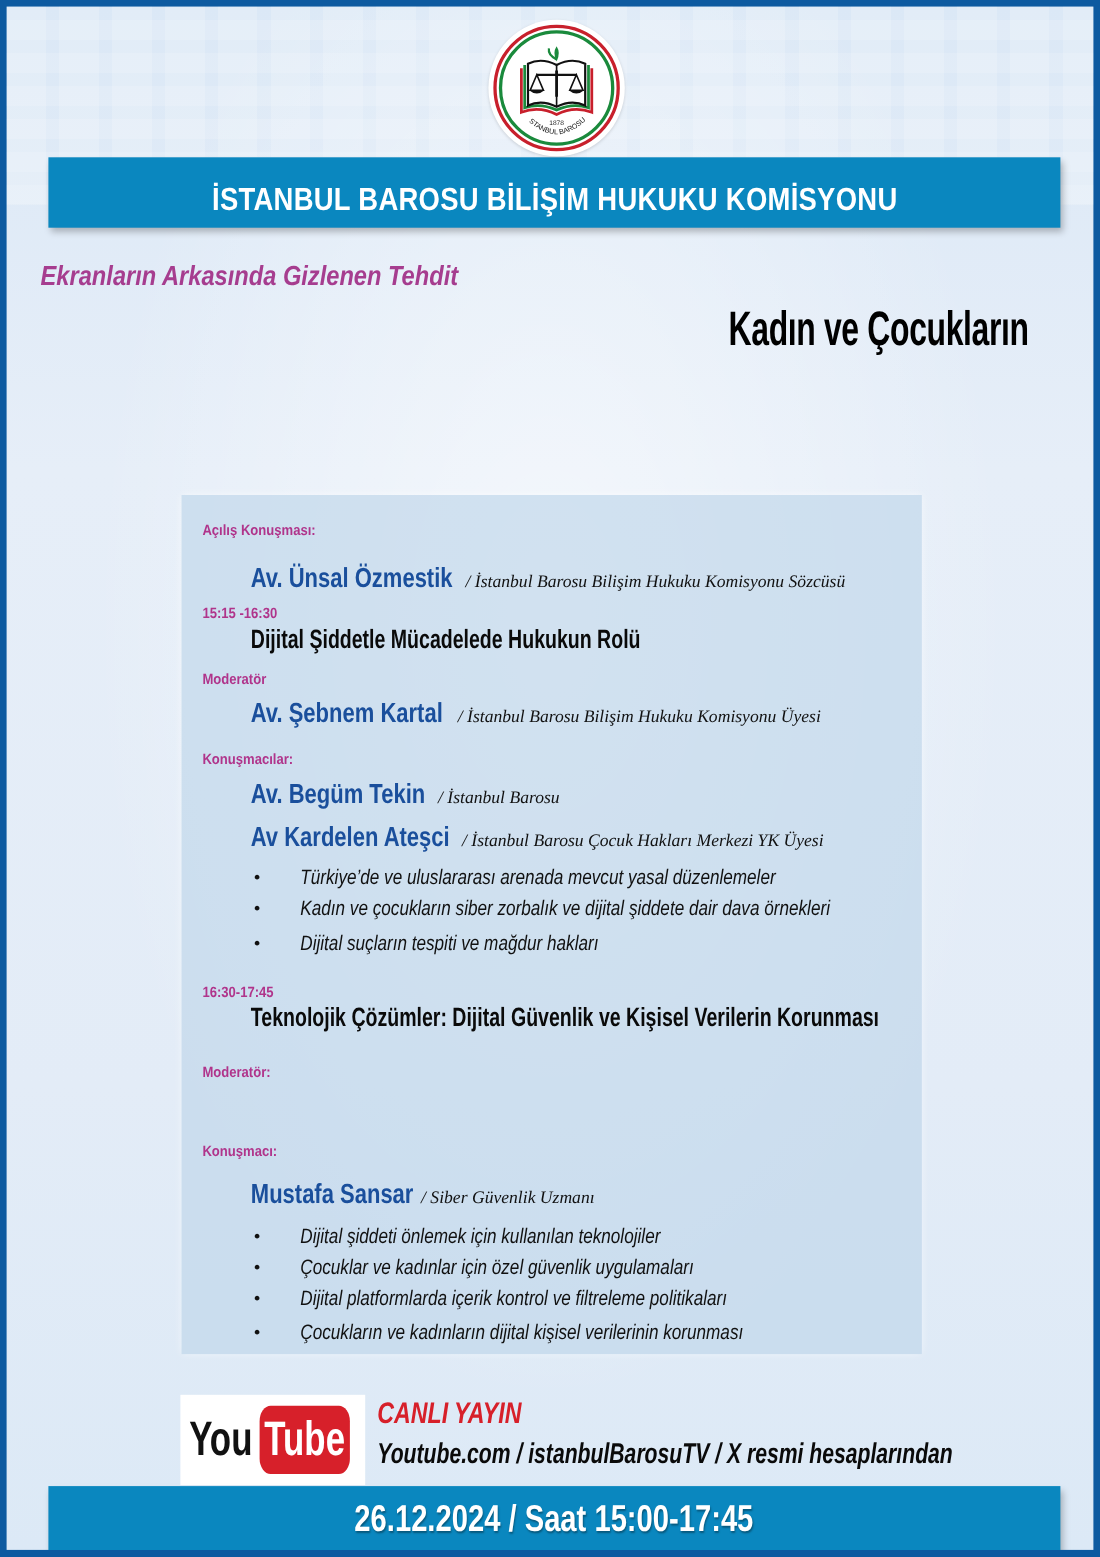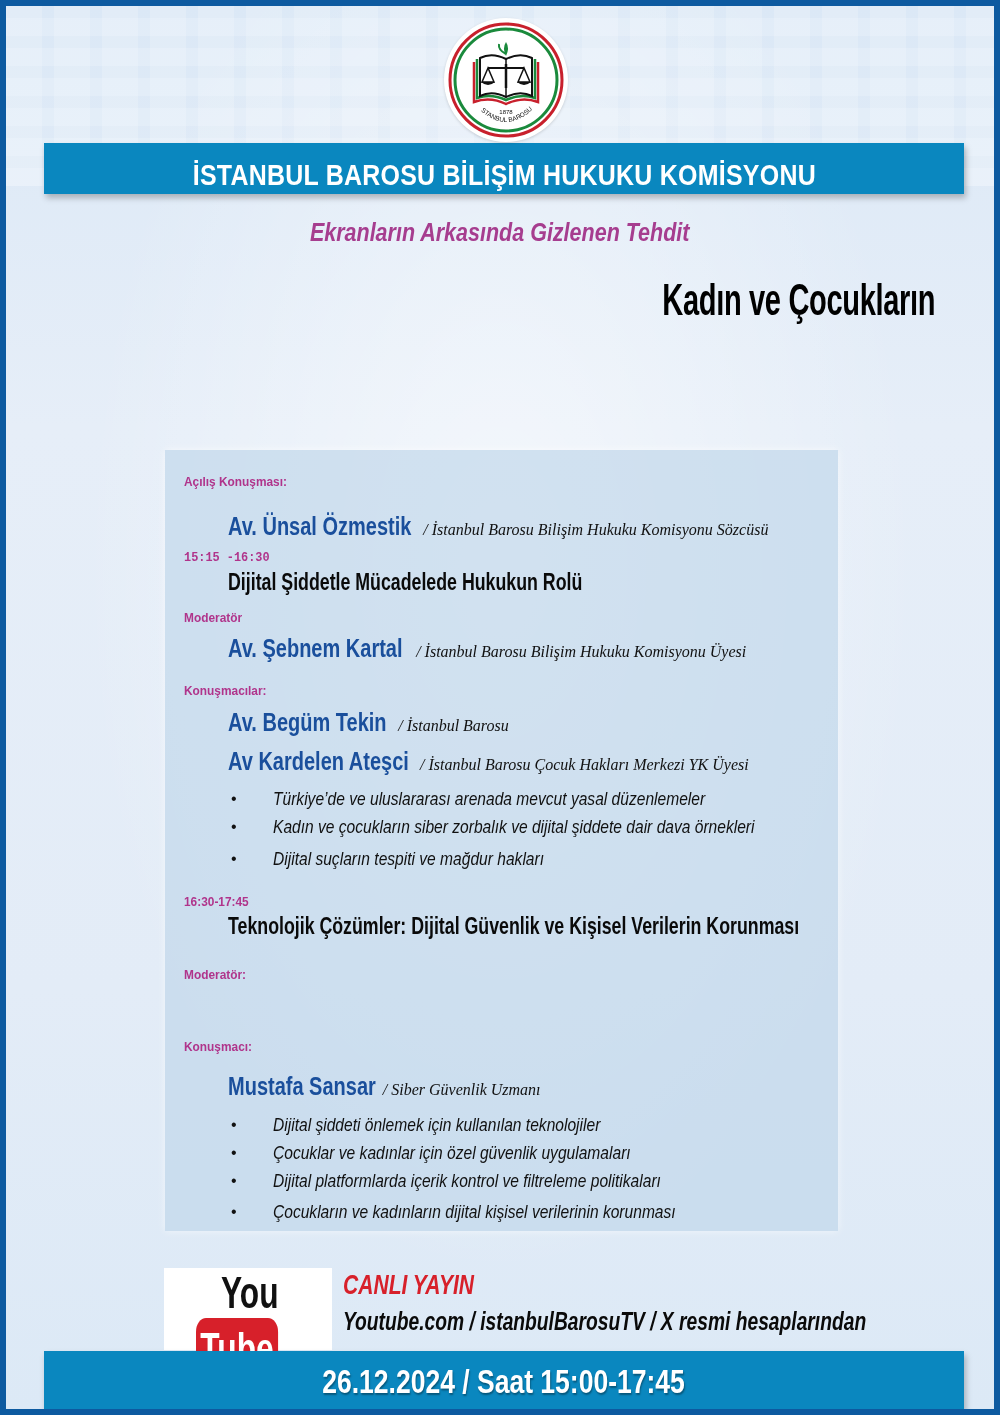--- a/index.html
+++ b/index.html
@@ -25,33 +25,33 @@
   }
   .logo {
     position: absolute; left: 438px; top: 12px; width: 124px; height: 124px;
     border-radius: 50%; background: #ffffff;
     box-shadow: 0 1px 3px rgba(0,0,0,0.15);
     z-index: 3;
   }
   .logo svg { width: 124px; height: 124px; display: block; }
 
   .header-band {
-    position: absolute; left: 38px; top: 137px; width: 920px; height: 51px;
+    position: absolute; left: 38px; top: 137px; width: 920px; height: 64px;
     background: #0a87bf;
     box-shadow: 2px 4px 6px rgba(0,0,0,0.25);
     display: flex; align-items: center; justify-content: center;
     z-index: 2;
   }
   .header-band span {
     color: #ffffff; font-weight: bold; font-size: 29px; letter-spacing: 0.3px;
     transform: scaleX(0.86); display: inline-block; margin-top: 14px;
   }
 
   .subtitle {
-    position: absolute; left: 0; width: 988px; top: 212px; text-align: center;
+    position: absolute; left: 0; width: 988px; top: 231px; text-align: left;
     color: #a63d8f; font-style: italic; font-weight: bold; font-size: 25px;
   }
   .subtitle span { display: inline-block; transform: scaleX(0.86); }
 
   .title-line {
     position: absolute; left: 12px; width: 988px; text-align: right;
     color: #000000; font-weight: bold; font-size: 44px; line-height: 1;
   }
   .title-line span { display: inline-block; transform: scaleX(0.66); letter-spacing: -0.5px; }
   .title-1 { top: 272px; }
@@ -88,21 +88,21 @@
 
   .bullet {
     position: absolute; white-space: nowrap; color: #111111;
     font-style: italic; font-size: 19px;
   }
   .bullet .dot { position: absolute; left: 0; top: 0; font-style: normal; font-size: 16px; }
   .bullet .txt { position: absolute; left: 42px; top: -2px; display: inline-block; transform: scaleX(0.82); transform-origin: left; }
 
   .yt {
     position: absolute; left: 158px; top: 1262px; width: 168px; height: 82px;
-    background: #ffffff; display: flex; align-items: center; justify-content: flex-start; padding-left: 8px; flex-direction: column;
+    background: #ffffff; display: flex; align-items: center; justify-content: flex-start; padding-left: 8px;
   }
   .yt .you { color: #111; font-weight: bold; font-size: 44px; display: inline-block; transform: scaleX(0.72); transform-origin: left; width: 62px; }
   .yt .tube {
     background: #d7202a; color: #ffffff; font-weight: bold; font-size: 44px;
     border-radius: 14px; padding: 0 6px; height: 62px; line-height: 62px;
     display: inline-block; transform: scaleX(0.72); transform-origin: left; margin-left: 2px;
   }
   .live-label {
     position: absolute; left: 337px; top: 1264px; color: #d7202a; font-weight: bold; font-style: italic; font-size: 27px;
   }
@@ -167,21 +167,21 @@
 
   <div class="panel">
 
     <div class="label" style="left:19px; top:24px;">
       <span>Açılış Konuşması:</span>
     </div>
     <div class="person" style="left:63px; top:62px;">
       <span class="name">Av. Ünsal Özmestik</span><span class="role" style="margin-left:-34px;"> / İstanbul Barosu Bilişim Hukuku Komisyonu Sözcüsü</span>
     </div>
 
-    <div class="label" style="left:19px; top:100px;font-family:Liberation Mono, monospace;">
+    <div class="label" style="left:19px; top:100px;">
       <span>15:15 -16:30</span>
     </div>
     <div class="session-title" style="left:63px; top:118px;">
       <span>Dijital Şiddetle Mücadelede Hukukun Rolü</span>
     </div>
     <div class="label" style="left:19px; top:160px;">
       <span>Moderatör</span>
     </div>
     <div class="person" style="left:63px; top:184px;">
       <span class="name">Av. Şebnem Kartal</span><span class="role" style="margin-left:-30px;"> / İstanbul Barosu Bilişim Hukuku Komisyonu Üyesi</span>

